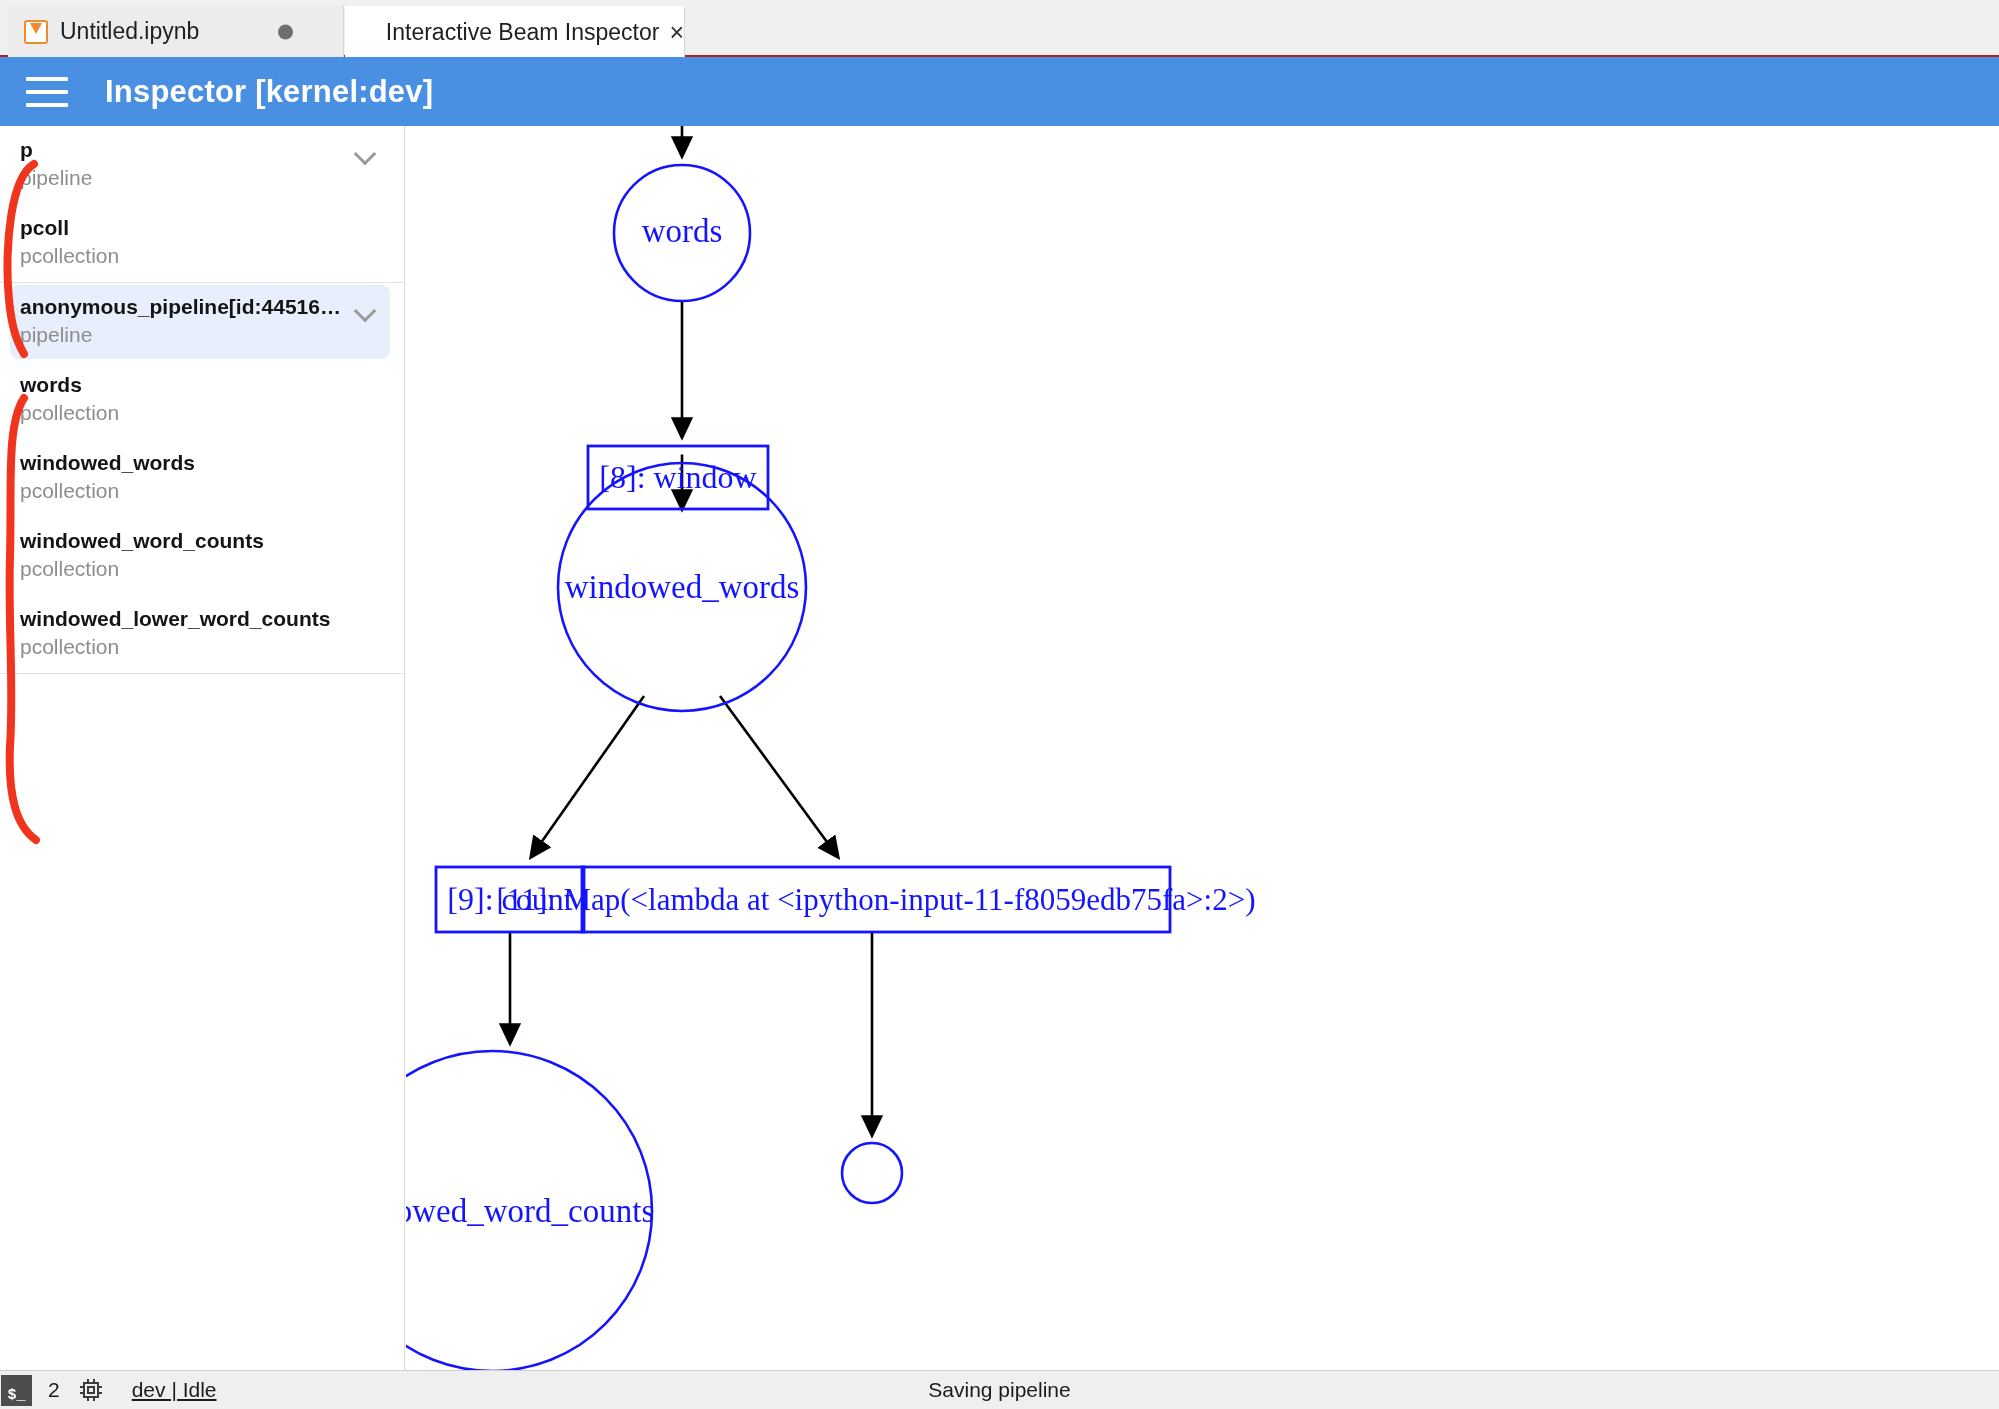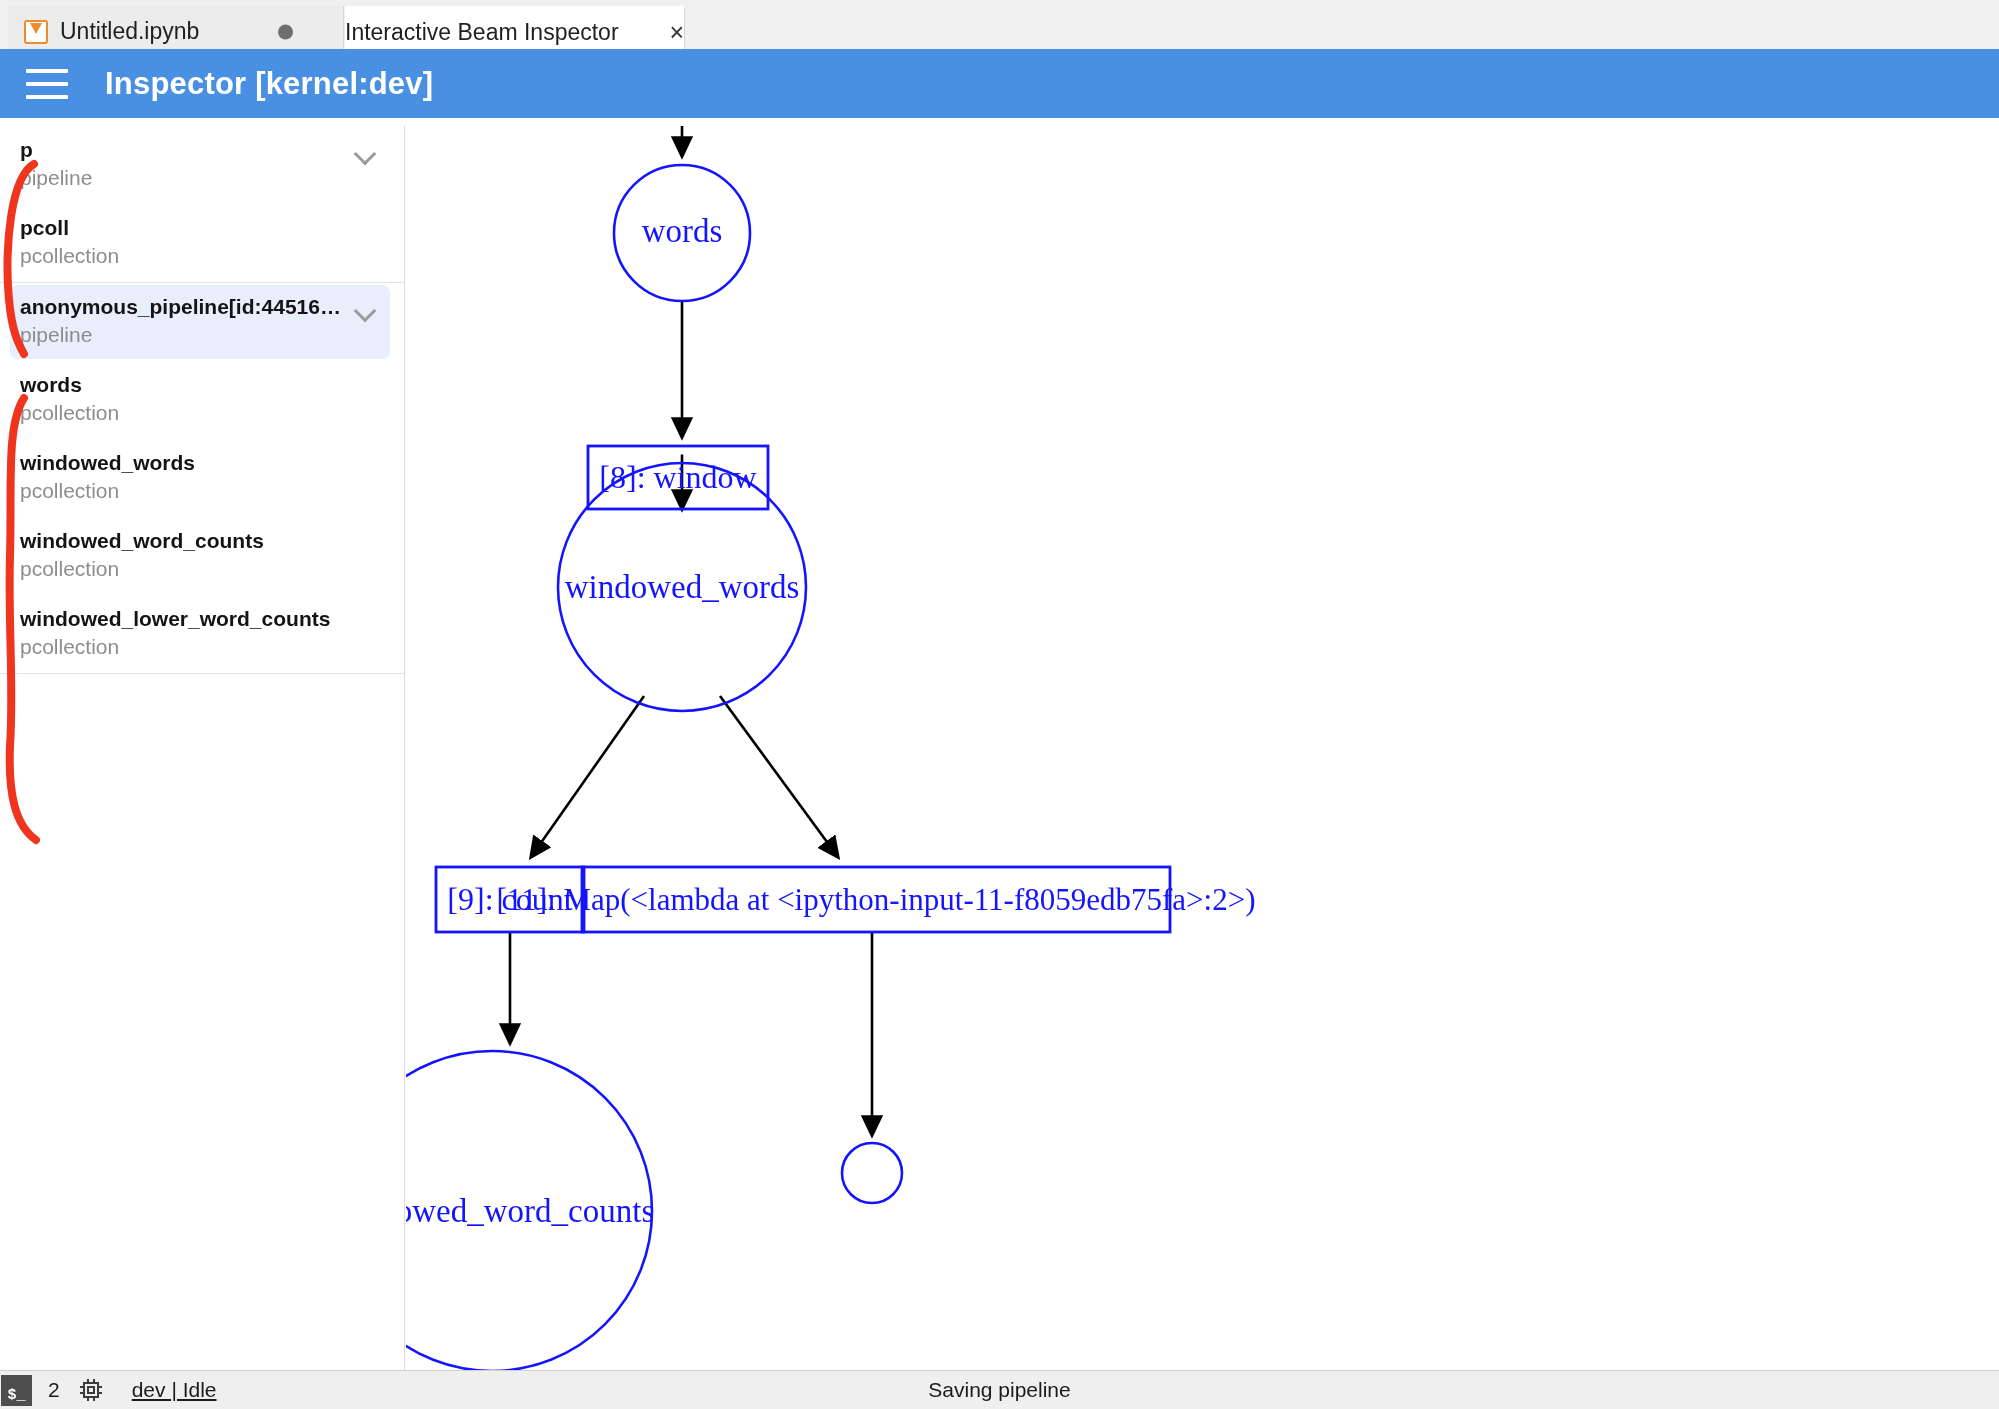--- a/index.html
+++ b/index.html
@@ -25,21 +25,21 @@
     border-right:1px solid #d6d6d6;
   }
   #tab-notebook{
     left:8px;width:336px;
     background:#ececec;
     padding-left:16px;
   }
   #tab-inspector{
     left:345px;width:340px;
     background:#ffffff;
-    justify-content:space-between;
+    justify-content:flex-end;
     border-top:2px solid #ffffff;
   }
   .nb-icon{
     width:24px;height:24px;flex:0 0 24px;
     border:2px solid #ee8b2d;border-radius:3px;
     box-sizing:border-box;position:relative;
     margin-right:12px;background:#fff;
   }
   .nb-icon::after{
     content:"";position:absolute;left:4px;top:1px;
@@ -50,21 +50,21 @@
   .dirty-dot{
     position:absolute;right:50px;top:50%;transform:translateY(-50%);
     width:15px;height:15px;border-radius:50%;background:#6e6e6e;
   }
   .tab-close{
     margin-left:10px;font-size:25px;color:#333;line-height:1;
     font-family:"Liberation Sans",sans-serif;
   }
   
   #header{
-    position:absolute;left:0;top:49px;width:1999px;height:69px;
+    position:absolute;left:0;top:57px;width:1999px;height:69px;
     background:#4a90e2;display:flex;align-items:center;
   }
   #hamburger{
     margin-left:26px;width:42px;height:30px;
     display:flex;flex-direction:column;justify-content:space-between;
     cursor:pointer;
   }
   #hamburger i{display:block;height:4px;background:#fff;border-radius:1px;}
   #header-title{
     margin-left:37px;color:#ffffff;font-size:31px;font-weight:bold;

